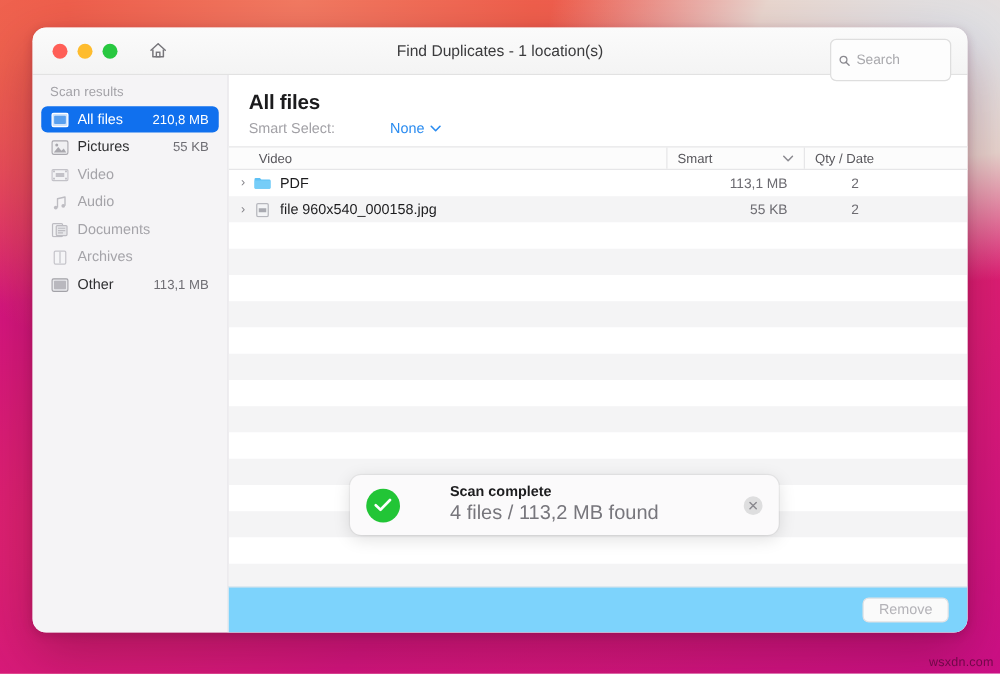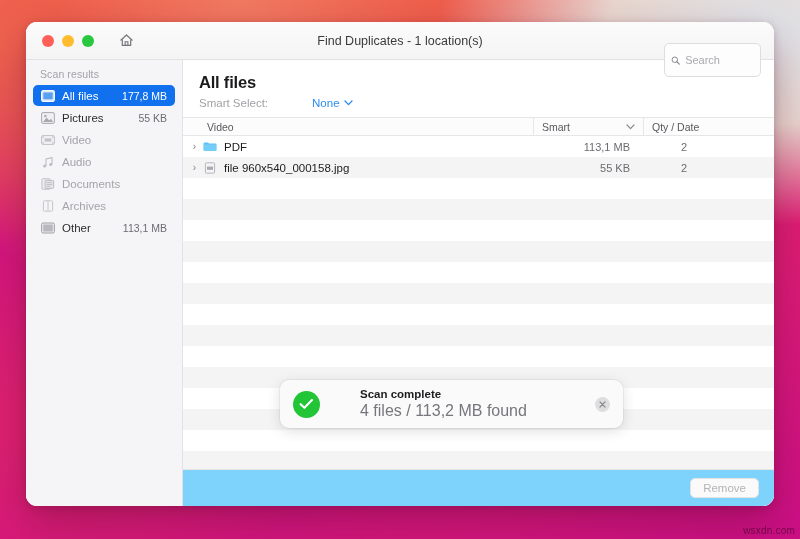--- a/index.html
+++ b/index.html
@@ -37,21 +37,21 @@
   .light.green { background: #28c840; }
   #home-btn {
     margin-left: 21px; width: 22px; height: 22px;
     display: flex; align-items: center; justify-content: center;
   }
   #win-title {
     position: absolute; left: 0; right: 0; text-align: center;
     font-size: 12.5px; color: #3b3b3d; pointer-events: none;
   }
   #search-box {
-    position: absolute; right: 13px; top: 21px;
+    position: absolute; right: 13px; top: 9px;
     width: 97px; height: 20px; border-radius: 5px;
     background: #fdfdfd; border: 1px solid #dedede;
     display: flex; align-items: center; padding: 16px 6px; gap: 5px;
   }
   #search-input {
     border: 0; outline: 0; background: transparent;
     font-family: "Liberation Sans", sans-serif;
     font-size: 11px; color: #3b3b3d; width: 100%;
   }
   #search-input::placeholder { color: #a9a9ad; }
@@ -181,21 +181,21 @@
         <div id="sidebar-header">Scan results</div>
 
         <div class="side-item selected">
           <span class="si-icon">
             <svg width="14" height="12" viewBox="0 0 14 12">
               <rect x=".6" y=".6" width="12.8" height="10.8" rx="1.6" fill="#cfe3fb" stroke="#fff" stroke-width="1.1"></rect>
               <rect x="2.3" y="2.6" width="9.4" height="6.6" rx=".8" fill="#5aa0ee"></rect>
             </svg>
           </span>
           <span class="si-label">All files</span>
-          <span class="si-size">177,8 MB</span>
+          <span class="si-size">210,8 MB</span>
         </div>
 
         <div class="side-item">
           <span class="si-icon">
             <svg width="14" height="12" viewBox="0 0 14 12">
               <rect x=".6" y=".6" width="12.8" height="10.8" rx="1.4" fill="#f0f0f2" stroke="#a9a8ae" stroke-width="1"></rect>
               <circle cx="4.4" cy="4" r="1.2" fill="#a9a8ae"></circle>
               <path d="M2 10 L5.6 5.6 L8.2 8.6 L10 6.8 L12 10 Z" fill="#a9a8ae"></path>
             </svg>
           </span>

